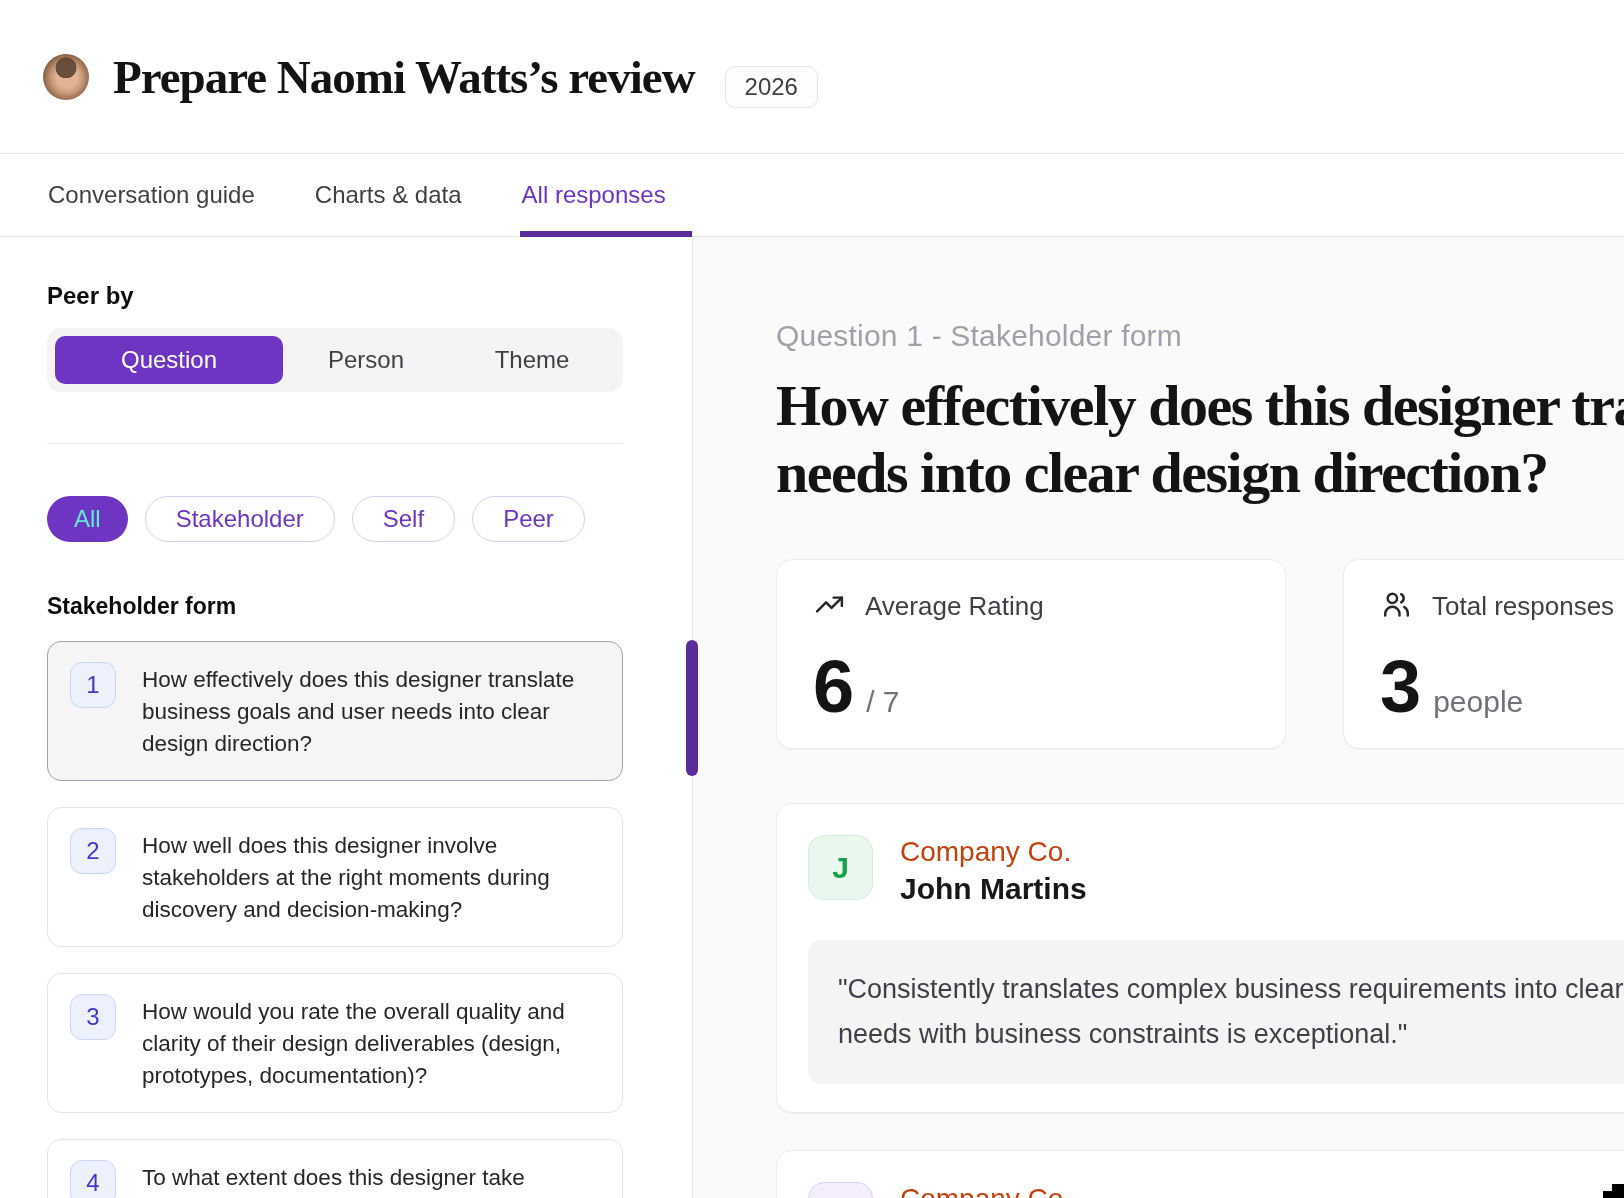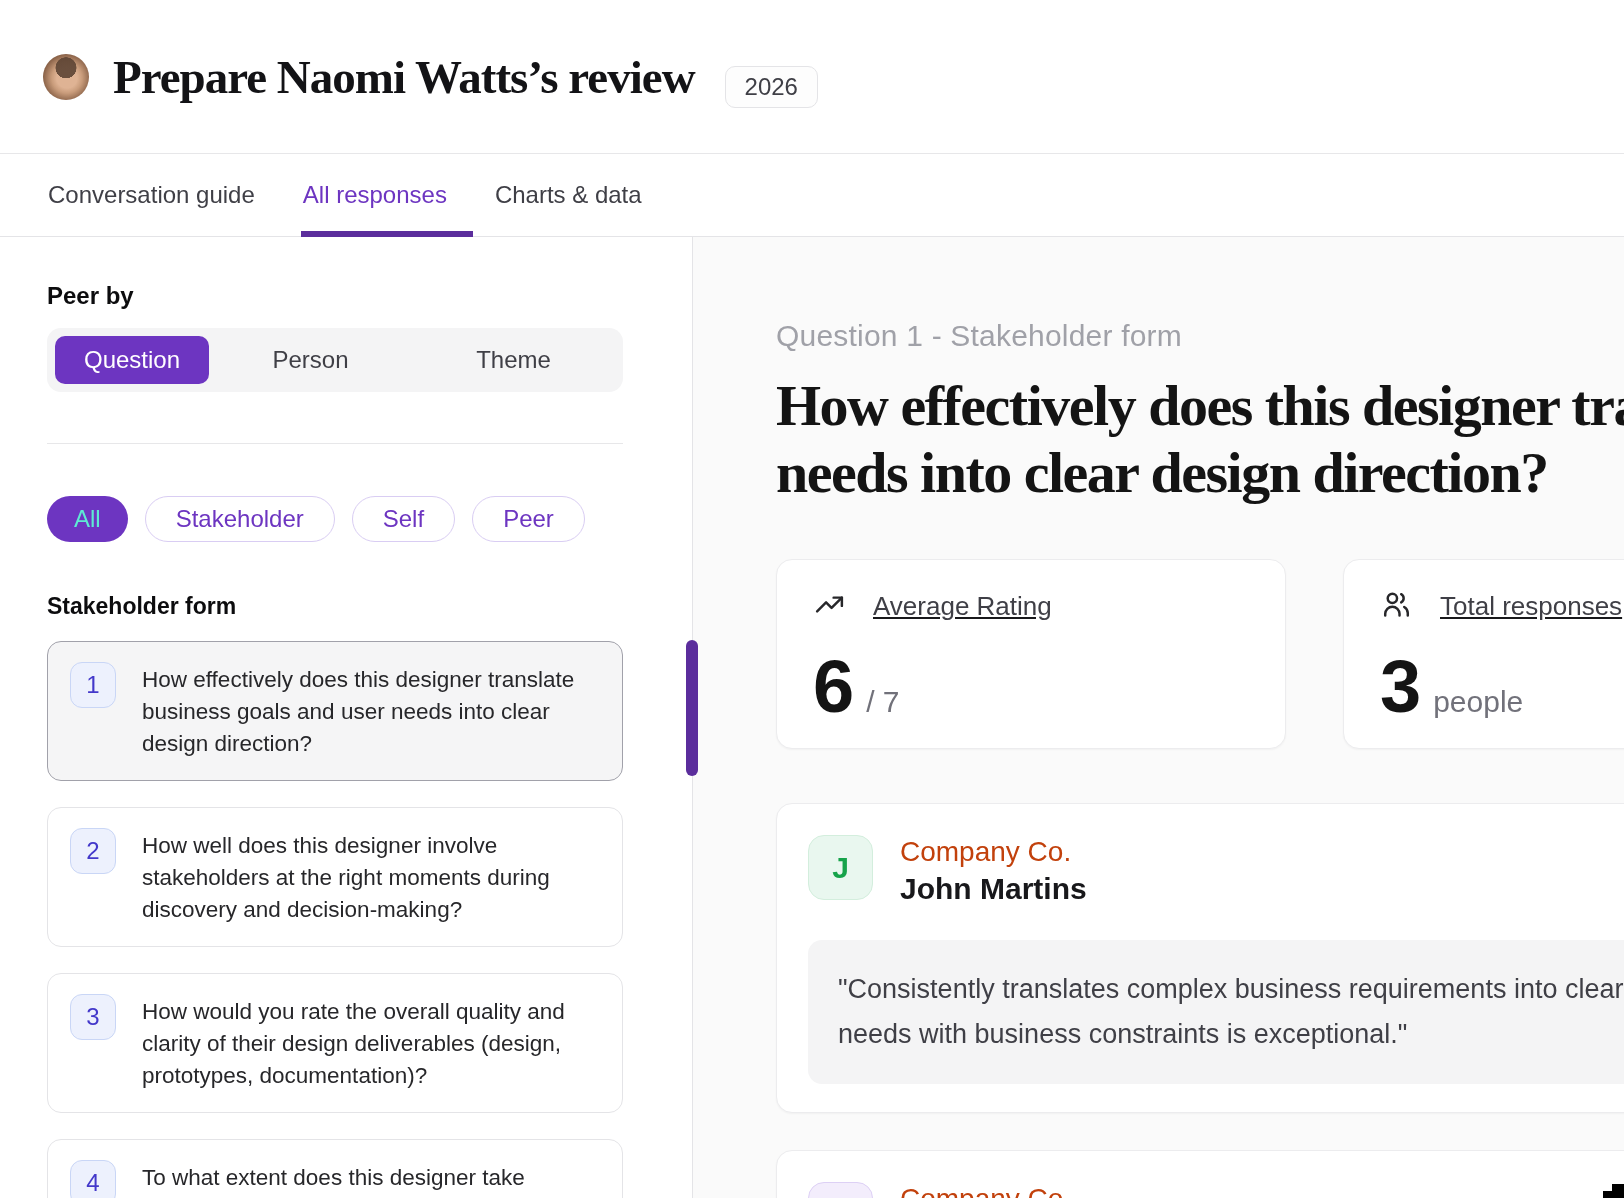--- a/index.html
+++ b/index.html
@@ -46,21 +46,21 @@
     padding: 5px 19px;
     line-height: 30px;
     margin-top: 20px;
   }
 
   
   .tabbar {
     height: 83px;
     display: flex;
     align-items: stretch;
-    gap: 48px;
+    gap: 60px;
     padding-left: 48px;
     border-bottom: 1px solid #e4e4e7;
   }
   .tab {
     position: relative;
     display: flex;
     align-items: center;
     font-size: 24px;
     color: #3f3f46;
     cursor: pointer;
@@ -101,21 +101,21 @@
   }
   .segment {
     height: 48px;
     display: flex; align-items: center; justify-content: center;
     font-size: 24px;
     color: #3f3f46;
     border-radius: 10px;
     cursor: pointer;
   }
   .segment.selected {
-    width: 154px;
+    width: 228px;
     background: #6d35c1;
     color: #ffffff;
     flex-shrink: 0;
     text-align: center;
   }
   .segment.plain { flex: 1; }
 
   .sidebar-divider { margin-top: 51px; height: 1px; background: #e7e7e9; }
 
   .filter-row { margin-top: 52px; display: flex; gap: 17px; }
@@ -189,21 +189,21 @@
 
   .stats-row { margin-top: 53px; display: flex; gap: 57px; }
   .stat-card {
     width: 510px; height: 190px; flex-shrink: 0;
     background: #ffffff;
     border: 1px solid #ececee;
     border-radius: 16px;
     box-shadow: 0 1px 2px rgba(0,0,0,.04);
     padding: 28px 36px;
   }
-  .stat-head { display: flex; align-items: center; gap: 27px; text-decoration: underline; }
+  .stat-head { display: flex; align-items: center; gap: 19px; }
   .stat-head svg { width: 33px; height: 33px; }
   .stat-label { font-size: 26px; color: #3f3f46; font-weight: 500; }
   .stat-value-row { margin-top: 22px; display: flex; align-items: baseline; gap: 12px; }
   .stat-value { font-size: 74px; font-weight: 700; color: #141414; line-height: 80px; }
   .stat-suffix { font-size: 30px; color: #71717a; }
 
   .responses { margin-top: 54px; display: flex; flex-direction: column; gap: 37px; }
   .response-card {
     width: 1240px;
     background: #ffffff;
@@ -247,22 +247,22 @@
 <body>
 
 <div class="header">
   <div class="avatar-photo"></div>
   <div class="page-title">Prepare Naomi Watts’s review</div>
   <div class="year-badge">2026</div>
 </div>
 
 <div class="tabbar">
   <div class="tab">Conversation guide</div>
+  <div class="tab">Charts &amp; data</div>
   <div class="tab active">All responses</div>
-  <div class="tab">Charts &amp; data</div>
 </div>
 
 <div class="content-row">
 
   <div class="sidebar">
     <div class="sidebar-inner">
       <div class="view-by-label">Peer by</div>
 
       <div class="segmented">
         <div class="segment selected">Question</div>

